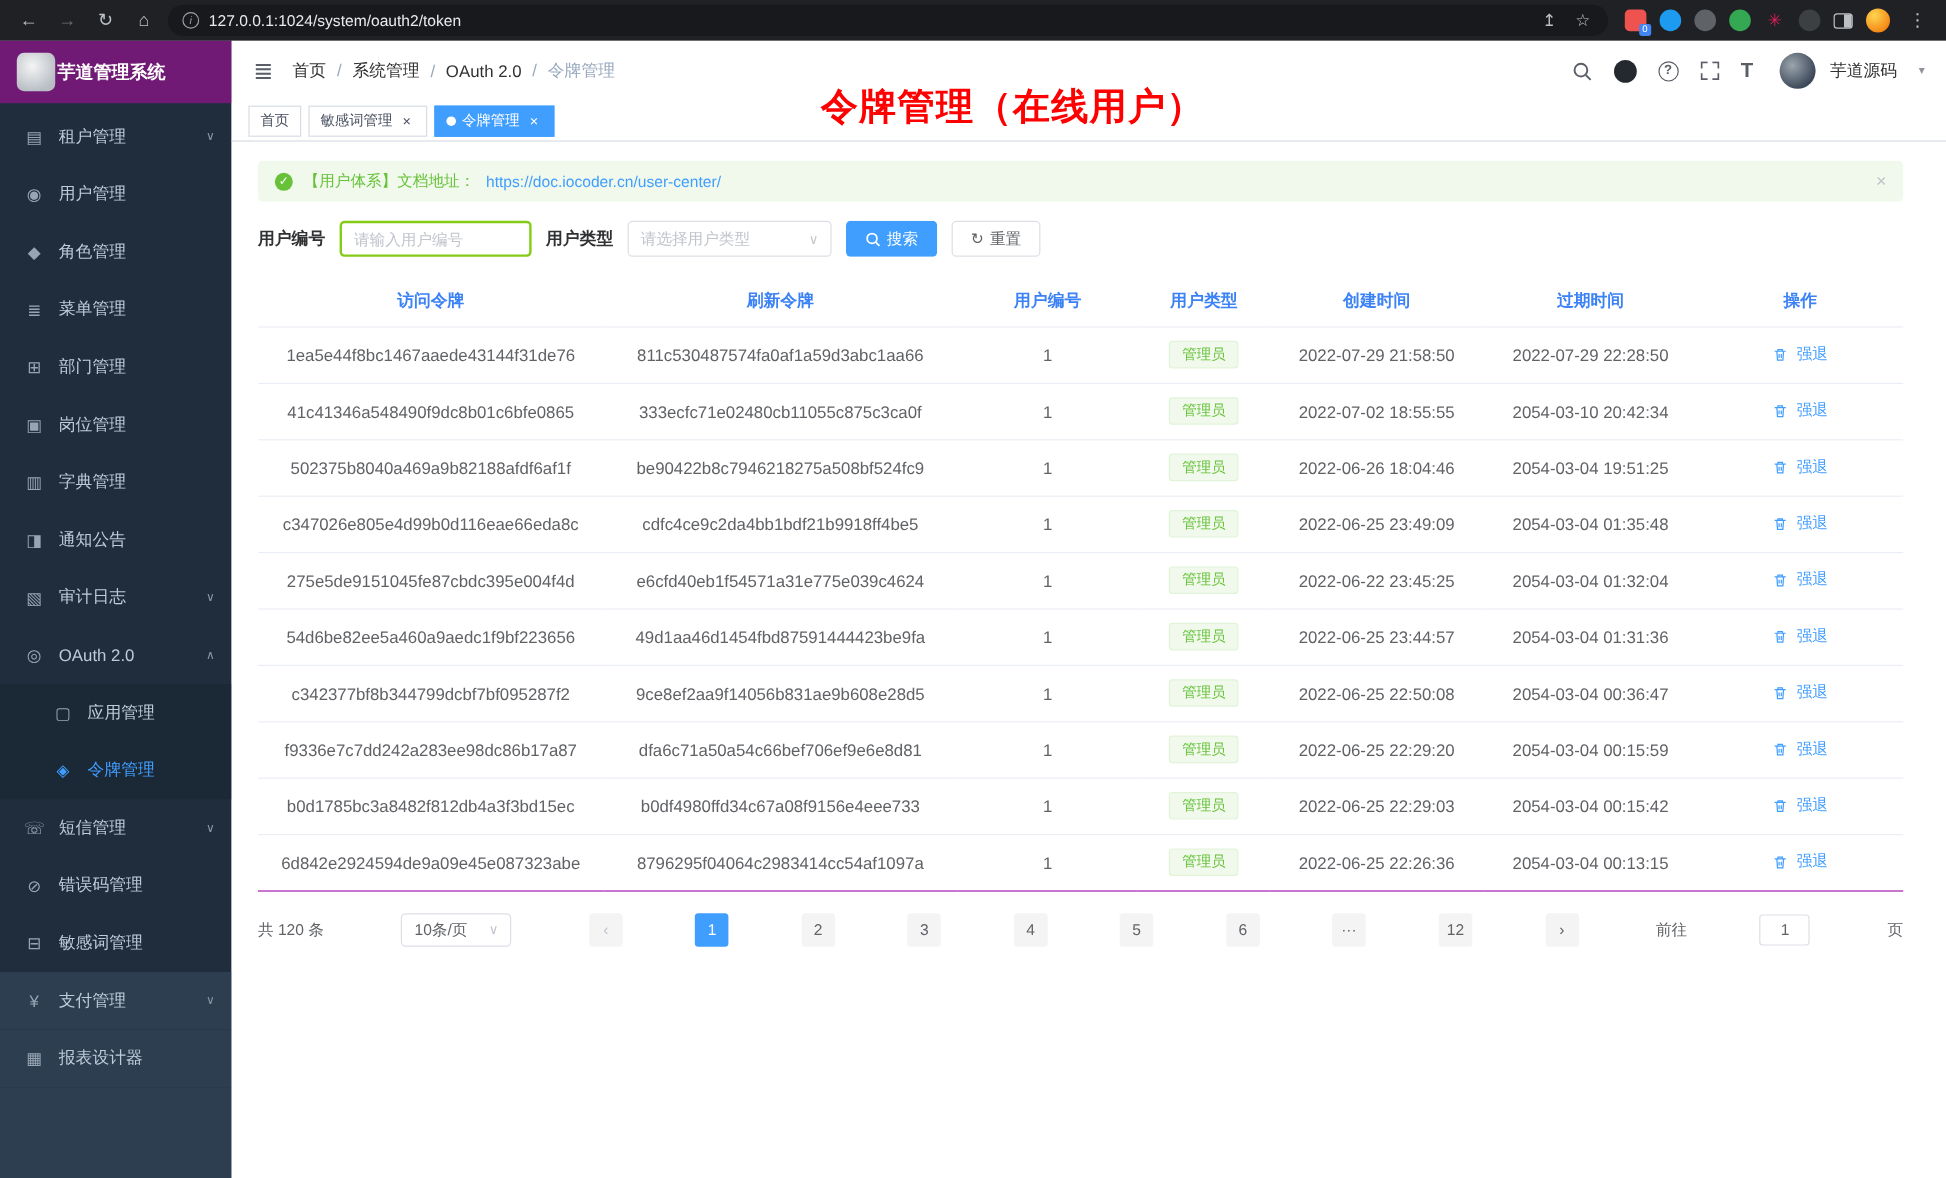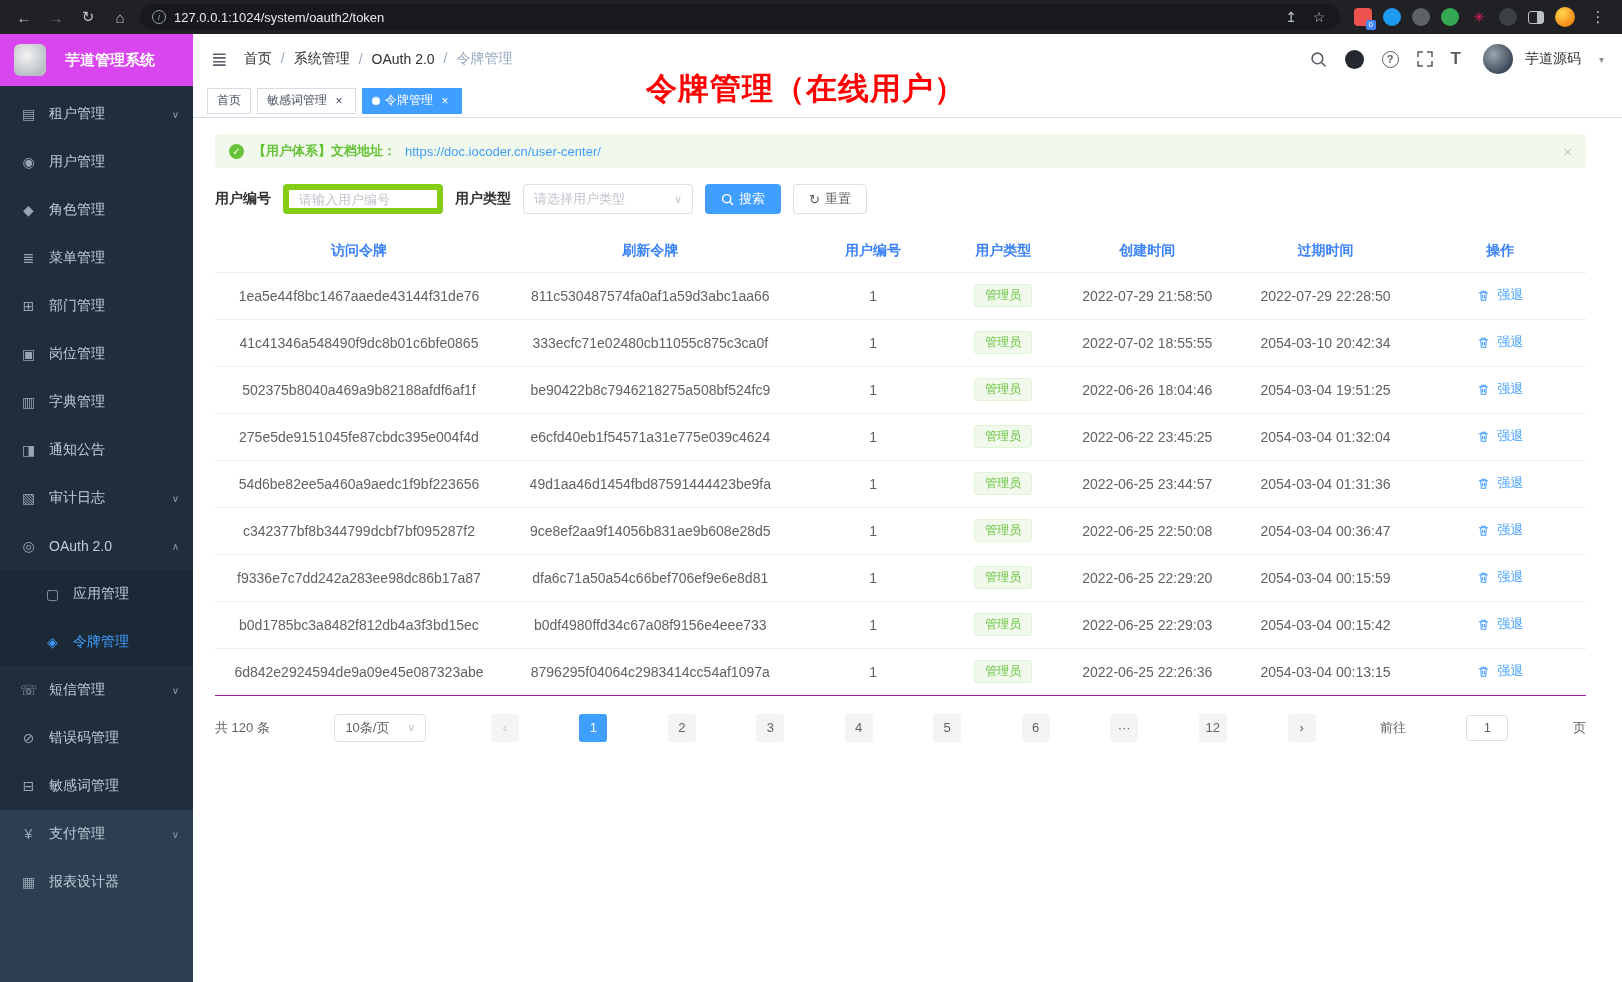--- a/index.html
+++ b/index.html
@@ -30,21 +30,21 @@
   .ext.star-col { background:transparent; color:#e01e5a; font-size:14px; align-items:center; justify-content:center; }
   .ext.dark2 { background:#3c4043; }
   .sidepanel { width:16px; height:13px; border:1.5px solid #bdc1c6; border-radius:3px; cursor:pointer;
                background:linear-gradient(to right, transparent 55%, #bdc1c6 55%); }
   .profile { width:20px; height:20px; border-radius:50%; cursor:pointer;
              background:radial-gradient(circle at 35% 30%, #ffd54f, #ef6c00); }
 
   
   .app { display:flex; height:948px; }
   .sidebar { width:193px; background:#1f2d3d; display:flex; flex-direction:column; flex-shrink:0; }
-  .logo { height:52px; background:#d946ef; display:flex; align-items:center; gap:19px; padding:0 14px; cursor:pointer; }
+  .logo { height:52px; background:#701a75; display:flex; align-items:center; gap:2px; padding:0 14px; cursor:pointer; }
   .logo-img { width:32px; height:32px; border-radius:6px; flex-shrink:0;
               background:radial-gradient(circle at 40% 35%, #f4f4f4, #b9bec5 75%); }
   .logo-title { color:#fff; font-size:15px; font-weight:700; white-space:nowrap; }
   .menu { flex:1; overflow:hidden; padding-top:4px; }
   .menu::after { content:""; display:block; height:220px; background:#2c3e50; }
   .mi { height:48px; display:flex; align-items:center; gap:12px; padding:0 14px 0 20px;
         color:#bfcbd9; font-size:14px; cursor:pointer; }
   .mi-icon { width:17px; text-align:center; color:#97a4b3; font-size:14px; flex-shrink:0; }
   .mi-label { flex:1; white-space:nowrap; }
   .mi-chev { font-size:10px; color:#8a97a5; }
@@ -81,27 +81,27 @@
   .tag.active { background:#409eff; border-color:#409eff; color:#fff; }
   .tag-x { width:14px; height:14px; display:inline-flex; align-items:center; justify-content:center;
            border-radius:50%; font-style:normal; font-size:12px; cursor:pointer; }
 
   
   .content { flex:1; padding:16px 36px 0 22px; min-width:0; }
   .alert { height:34px; background:#f0f9eb; border-radius:4px; display:flex; align-items:center;
            gap:9px; padding:0 14px; margin-bottom:16px; }
   .alert-check { width:15px; height:15px; border-radius:50%; background:#67c23a; color:#fff; font-size:10px;
                  display:flex; align-items:center; justify-content:center; flex-shrink:0; }
-  .alert-text { color:#67c23a; font-size:13px; font-weight:700; }
+  .alert-text { color:#67c23a; font-size:13px; font-weight:400; }
   .alert-link { color:#409eff; font-size:13px; text-decoration:none; cursor:pointer; }
   .alert-close { margin-left:auto; color:#c0c4cc; font-size:15px; cursor:pointer; }
 
   .filter { display:flex; align-items:center; gap:12px; margin-bottom:16px; font-size:14px; }
   .filter label { font-weight:700; color:#303133; }
-  .txt-input { width:160px; height:30px; border:6px solid #84cc16; border-radius:4px; padding:0 10px;
+  .txt-input { width:160px; height:30px; border:2px solid #84cc16; border-radius:4px; padding:0 10px;
                font-size:13px; color:#606266; outline:none; font-family:inherit; }
   .txt-input::placeholder { color:#c0c4cc; }
   .select { width:170px; height:30px; border:1px solid #dcdfe6; border-radius:4px; background:#fff;
             display:flex; align-items:center; justify-content:space-between; padding:0 10px;
             color:#c0c4cc; font-size:13px; cursor:pointer; }
   .sel-caret { color:#c0c4cc; font-size:11px; }
   .btn { height:30px; border-radius:4px; display:inline-flex; align-items:center; gap:5px; padding:0 15px;
          font-size:13px; cursor:pointer; border:1px solid transparent; font-family:inherit; }
   .btn.primary { background:#409eff; color:#fff; }
   .btn.plain { background:#fff; border-color:#dcdfe6; color:#606266; }
@@ -129,21 +129,21 @@
   .select.small { width:92px; height:28px; color:#606266; margin-right:4px; }
   .pg-btn { min-width:28px; height:28px; border:none; background:#f4f4f5; color:#606266; border-radius:3px;
             font-size:13px; cursor:pointer; display:inline-flex; align-items:center; justify-content:center;
             padding:0 7px; font-family:inherit; }
   .pg-btn.active { background:#409eff; color:#fff; }
   .pg-btn.nav.dis { color:#c0c4cc; }
   .goto-label { margin-left:4px; }
   .goto-input { width:42px; height:26px; border:1px solid #dcdfe6; border-radius:3px; text-align:center;
                 font-size:13px; color:#606266; outline:none; font-family:inherit; }
 
-  .annotation { position:absolute; top:68px; left:646px; font-size:31px; font-weight:700; color:#fe0000;
+  .annotation { position:absolute; top:68px; left:684px; font-size:31px; font-weight:700; color:#fe0000;
                 letter-spacing:1px; z-index:50; pointer-events:none; white-space:nowrap; }
 </style>
 </head>
 <body>
 
 <div class="stage">
 
   <div class="browser">
     <span class="bicon">←</span>
     <span class="bicon dim">→</span>
@@ -446,20 +446,38 @@
                 <td>
                   <a class="act">
                     <svg width="13" height="13" viewBox="0 0 14 14" fill="none" stroke="#409eff" stroke-width="1.1">
                       <path d="M2 4h10M5 4V2.5h4V4M4 4l.6 8h4.8L10 4M6 6.5v3.5M8 6.5v3.5"></path>
                     </svg>
                     <span>强退</span>
                   </a>
                 </td>
               </tr>
 
+              <tr>
+                <td>c347026e805e4d99b0d116eae66eda8c</td>
+                <td>cdfc4ce9c2da4bb1bdf21b9918ff4be5</td>
+                <td>1</td>
+                <td>
+                  <span class="tag-success">管理员</span>
+                </td>
+                <td>2022-06-25 23:49:09</td>
+                <td>2054-03-04 01:35:48</td>
+                <td>
+                  <a class="act">
+                    <svg width="13" height="13" viewBox="0 0 14 14" fill="none" stroke="#409eff" stroke-width="1.1">
+                      <path d="M2 4h10M5 4V2.5h4V4M4 4l.6 8h4.8L10 4M6 6.5v3.5M8 6.5v3.5"></path>
+                    </svg>
+                    <span>强退</span>
+                  </a>
+                </td>
+              </tr>
 
               <tr>
                 <td>275e5de9151045fe87cbdc395e004f4d</td>
                 <td>e6cfd40eb1f54571a31e775e039c4624</td>
                 <td>1</td>
                 <td>
                   <span class="tag-success">管理员</span>
                 </td>
                 <td>2022-06-22 23:45:25</td>
                 <td>2054-03-04 01:32:04</td>

